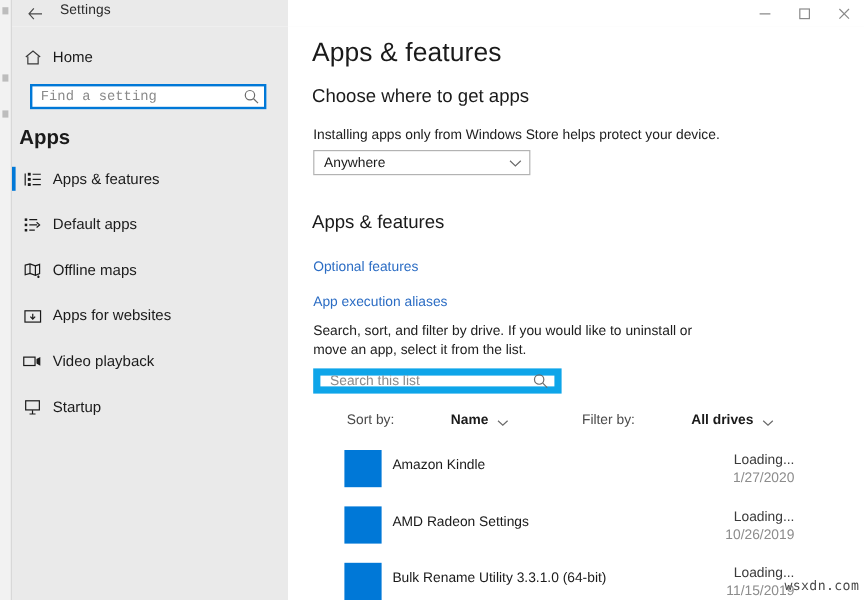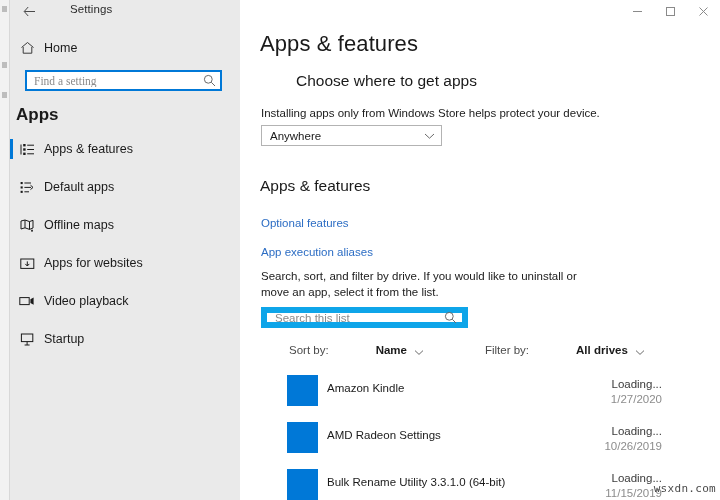--- a/index.html
+++ b/index.html
@@ -61,21 +61,20 @@
     align-items: center;
     justify-content: center;
   }
   .back-btn svg { display: block; }
   .app-title {
     position: absolute;
     left: 40px; top: 3px;
     font-size: 11.5px;
     color: #2b2b2b;
     letter-spacing: .1px;
-    margin-left: 20px;
   }
   .win-controls {
     position: absolute;
     right: 0; top: 0;
     height: 22px;
     display: flex;
   }
   .win-btn {
     width: 33px; height: 22px;
     display: flex;
@@ -118,21 +117,21 @@
     background: #ffffff;
     border: 2px solid #0078d7;
     box-sizing: border-box;
     display: flex;
     align-items: center;
   }
   .search-wrap input {
     border: 0;
     outline: 0;
     background: transparent;
-    font-family: Liberation Serif, serif;
+    font-family: Liberation Mono, monospace;
     font-size: 11.5px;
     color: #1a1a1a;
     padding: 0 0 0 7px;
     flex: 1;
     min-width: 0;
     height: 100%;
   }
   .search-wrap input::placeholder { color: #8a8a8a; opacity: 1; }
   .search-wrap .mag {
     width: 22px;
@@ -192,21 +191,20 @@
     left: 20px; top: 9px;
     font-size: 22px;
     color: #1a1a1a;
     letter-spacing: .1px;
   }
   .h2 {
     position: absolute;
     left: 20px; top: 50px;
     font-size: 15.5px;
     color: #1a1a1a;
-    margin-left: 36px;
   }
   .desc1 {
     position: absolute;
     left: 21px; top: 85px;
     font-size: 11.5px;
     color: #202020;
   }
   .combo {
     position: absolute;
     left: 21px; top: 103px;

